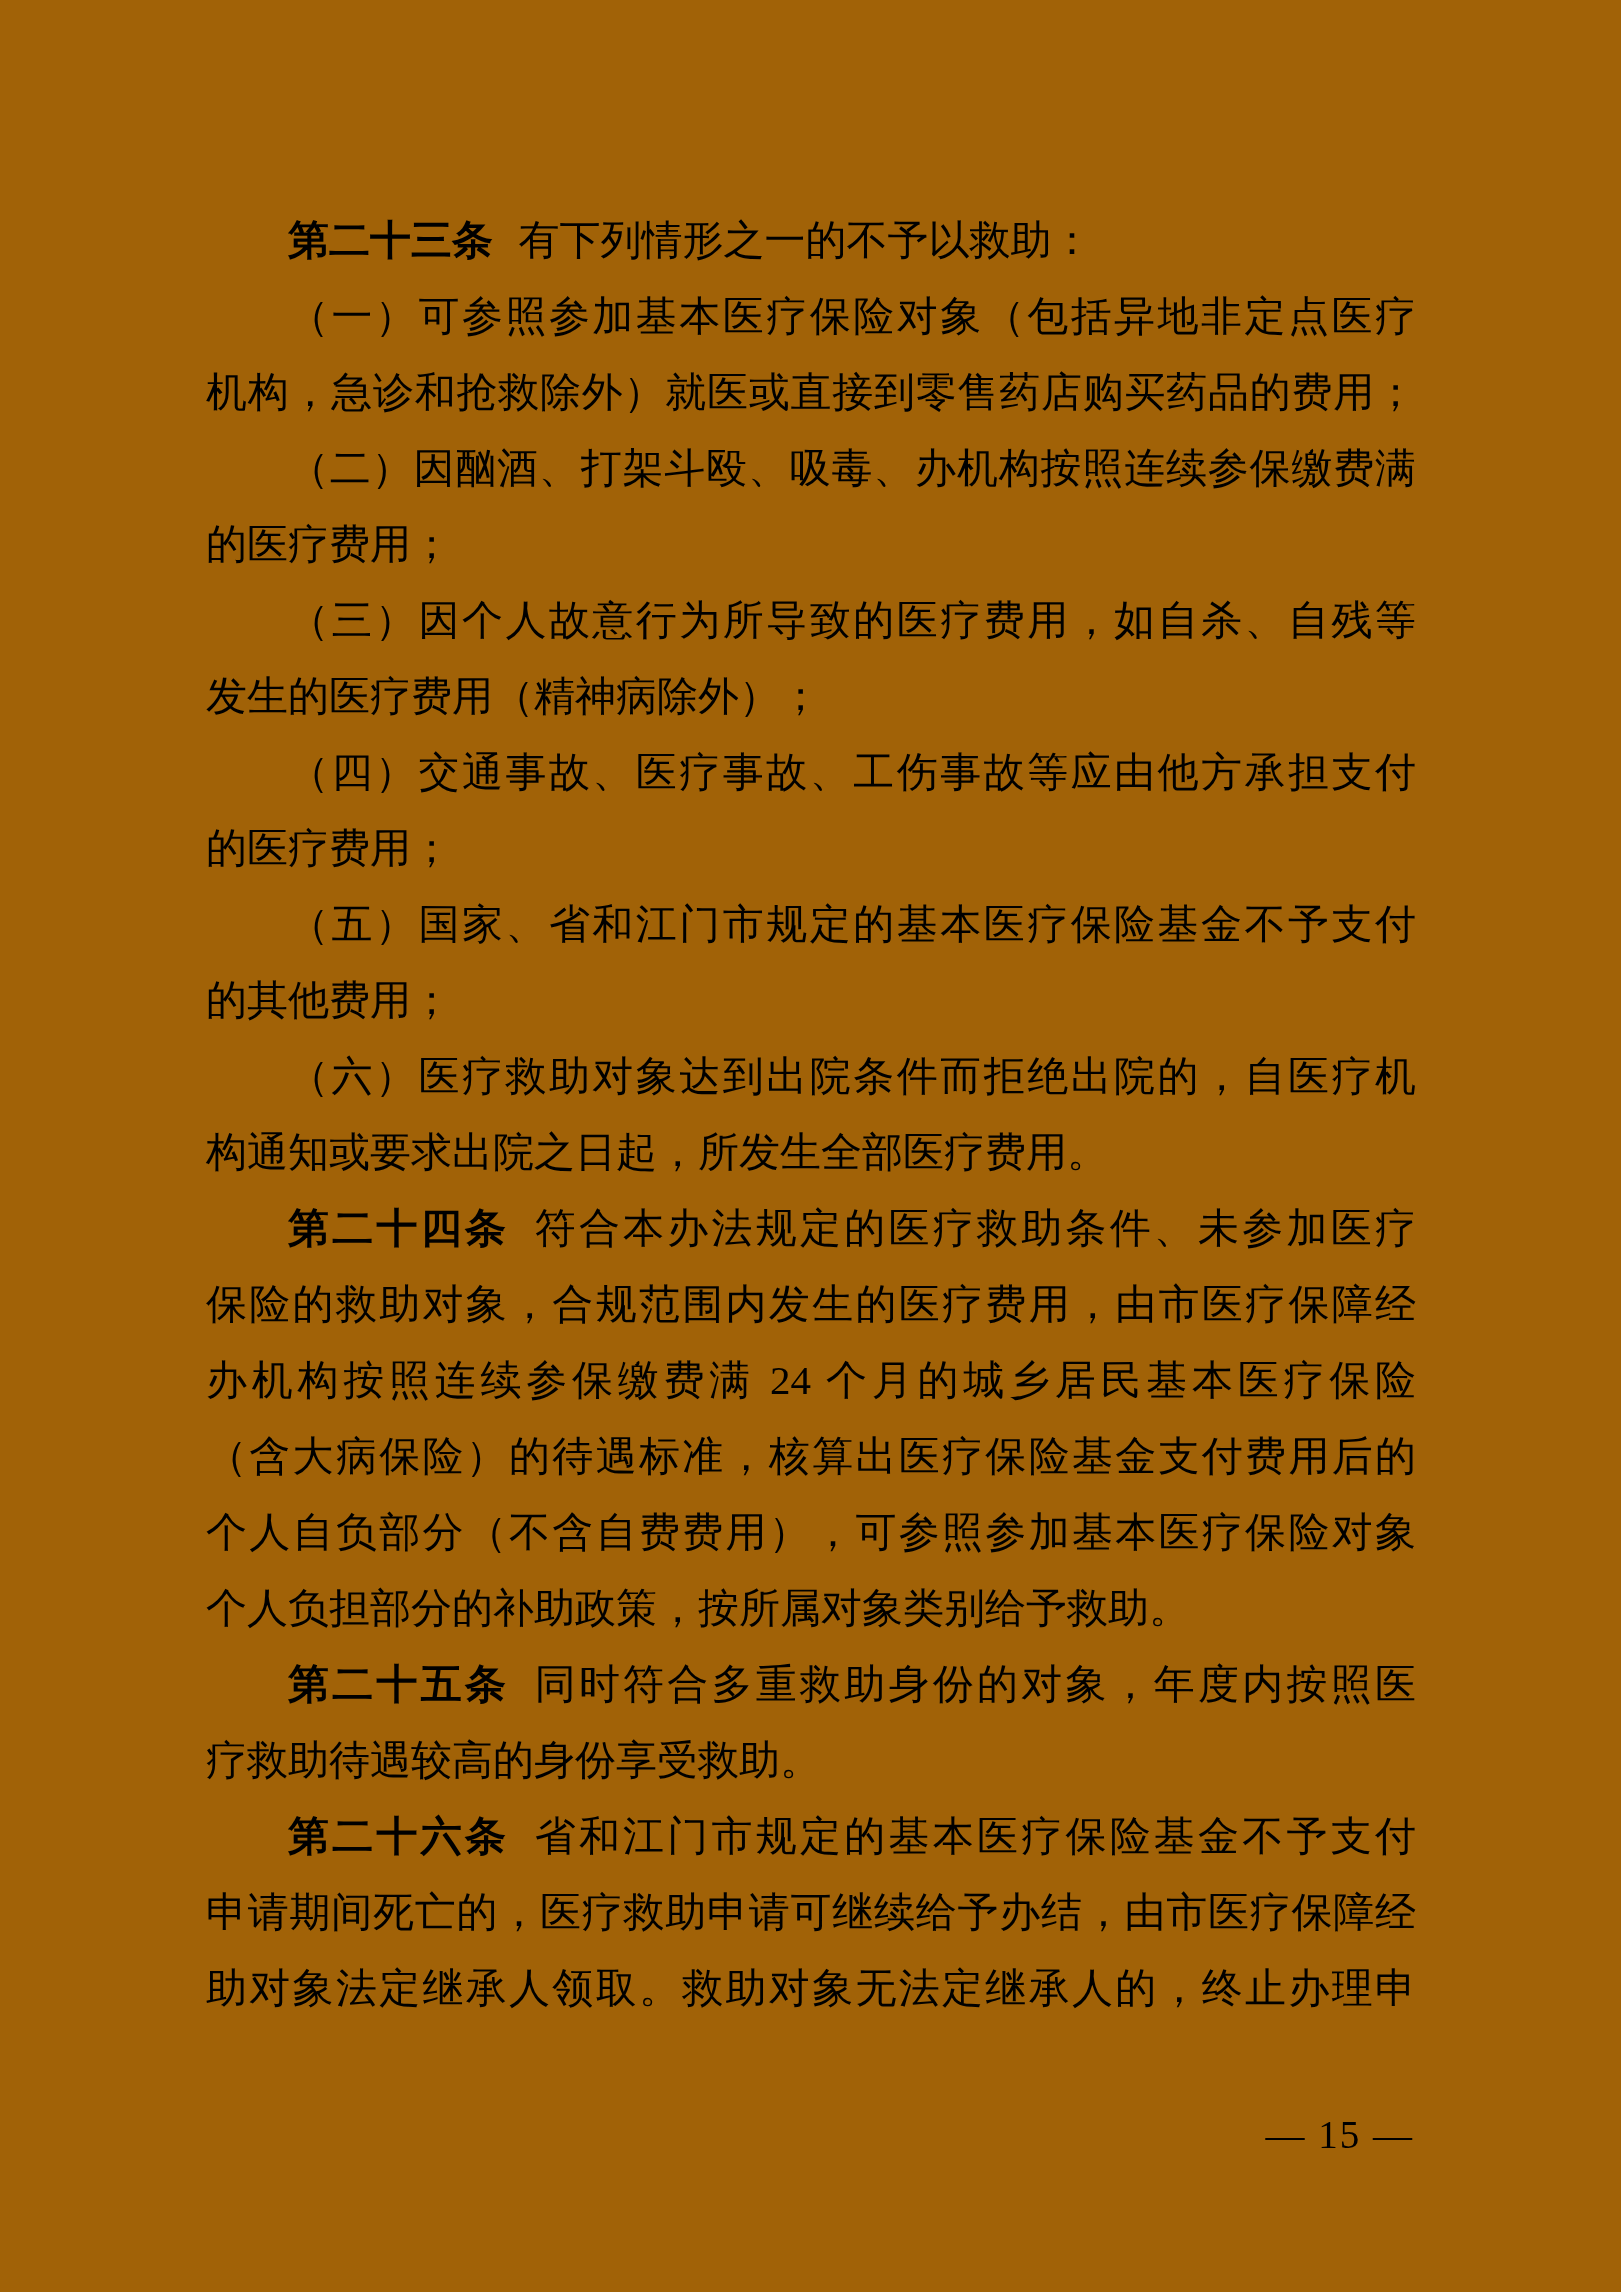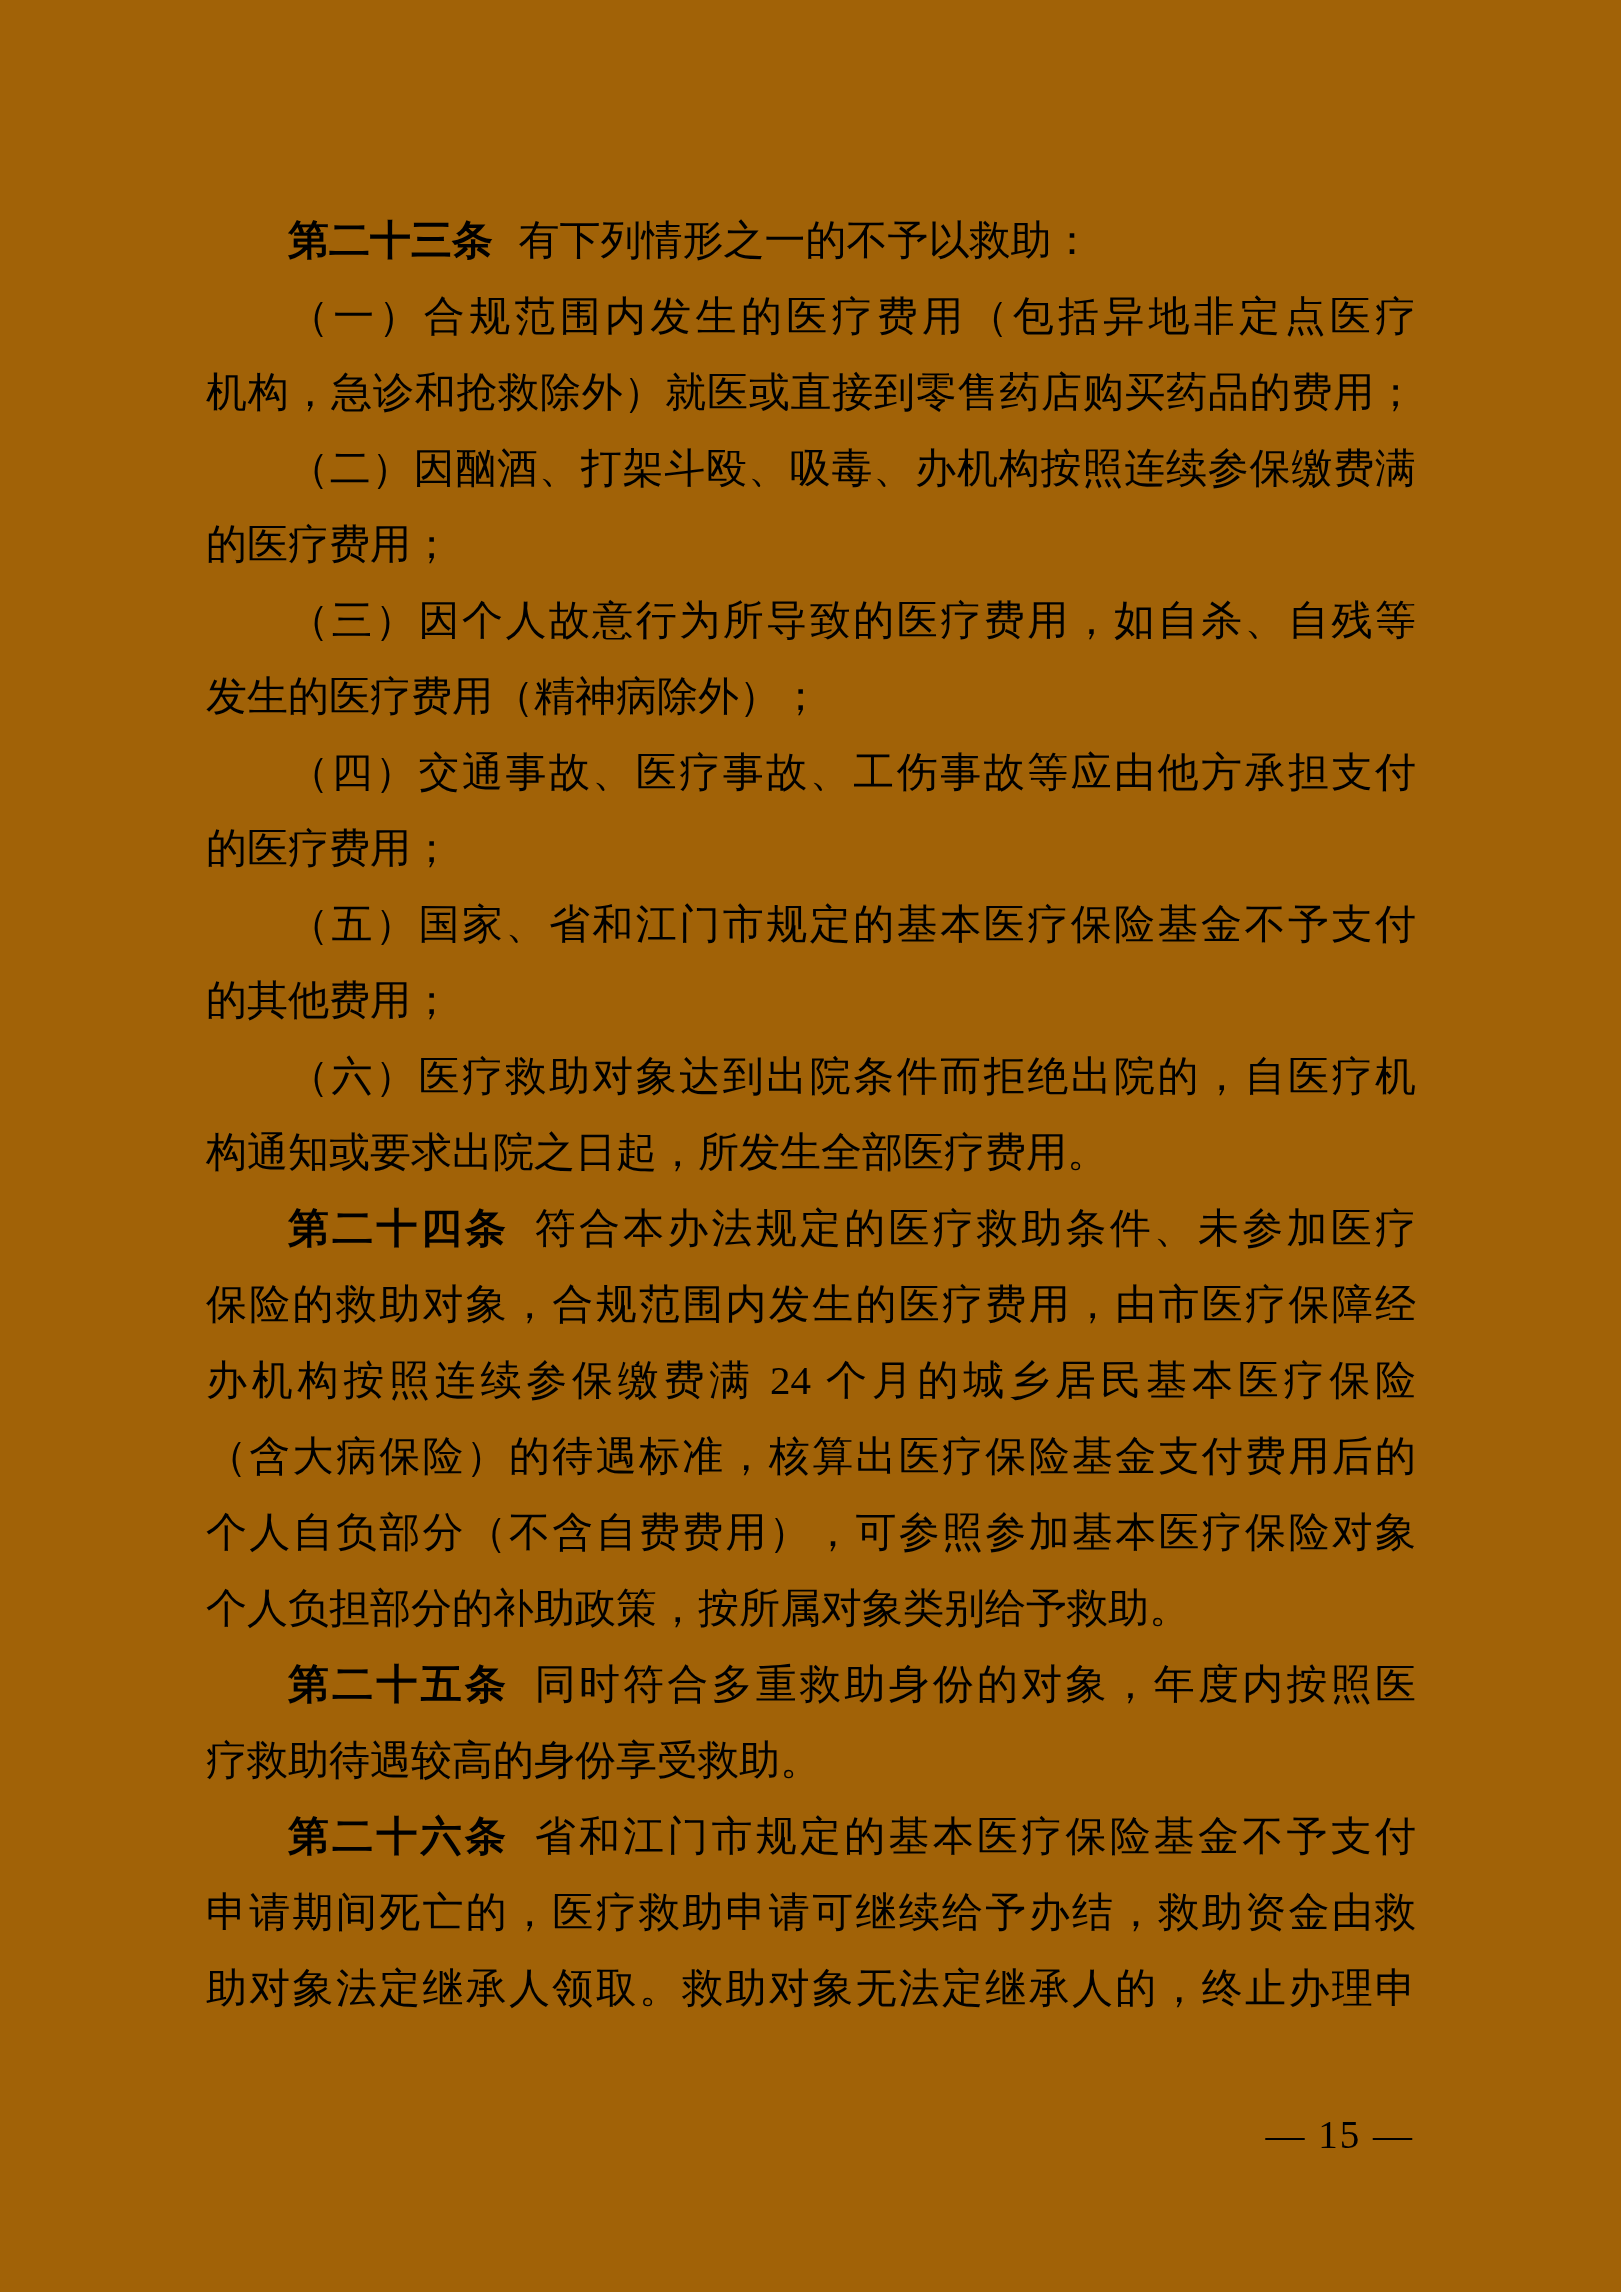--- a/index.html
+++ b/index.html
@@ -59,21 +59,21 @@
   }
 </style>
 </head>
 <body>
 
 <div class="page">
   <div class="textblock">
 
     <div class="ln ind"><span class="head">第二十三条</span><span>有下列情形之一的不予以救助：</span></div>
 
-    <div class="ln ind fill"><span>（一）合规范围内发生的医疗费用（包括异地非定点医疗</span></div>
+    <div class="ln ind fill"><span>（一）可参照参加基本医疗保险对象（包括异地非定点医疗</span></div>
 
     <div class="ln fill"><span>机构，急诊和抢救除外）就医或直接到零售药店购买药品的费用；</span></div>
 
     <div class="ln ind fill"><span>（二）因酗酒、打架斗殴、吸毒、办机构按照连续参保缴费满</span></div>
 
     <div class="ln"><span>的医疗费用；</span></div>
 
     <div class="ln ind fill"><span>（三）因个人故意行为所导致的医疗费用，如自杀、自残等</span></div>
 
     <div class="ln"><span>发生的医疗费用（精神病除外）；</span></div>
@@ -101,21 +101,21 @@
     <div class="ln fill"><span>个人自负部分（不含自费费用），可参照参加基本医疗保险对象</span></div>
 
     <div class="ln"><span>个人负担部分的补助政策，按所属对象类别给予救助。</span></div>
 
     <div class="ln ind fill"><span class="head">第二十五条</span><span>同时符合多重救助身份的对象，年度内按照医</span></div>
 
     <div class="ln"><span>疗救助待遇较高的身份享受救助。</span></div>
 
     <div class="ln ind fill"><span class="head">第二十六条</span><span>省和江门市规定的基本医疗保险基金不予支付</span></div>
 
-    <div class="ln fill"><span>申请期间死亡的，医疗救助申请可继续给予办结，救助资金由救</span></div>
+    <div class="ln fill"><span>申请期间死亡的，医疗救助申请可继续给予办结，由市医疗保障经</span></div>
 
     <div class="ln fill"><span>助对象法定继承人领取。救助对象无法定继承人的，终止办理申</span></div>
 
   </div>
 
   <div class="pagenum">— 15 —</div>
 </div>
 
 
 </body></html>

